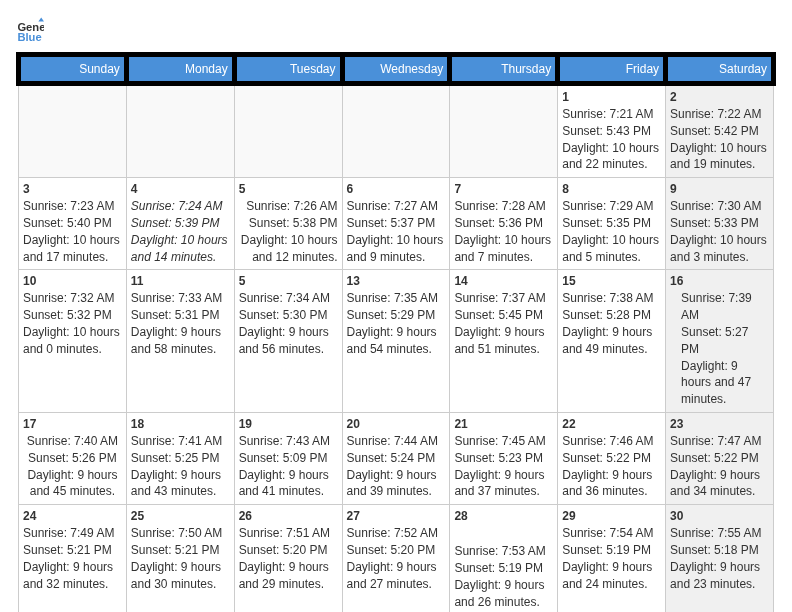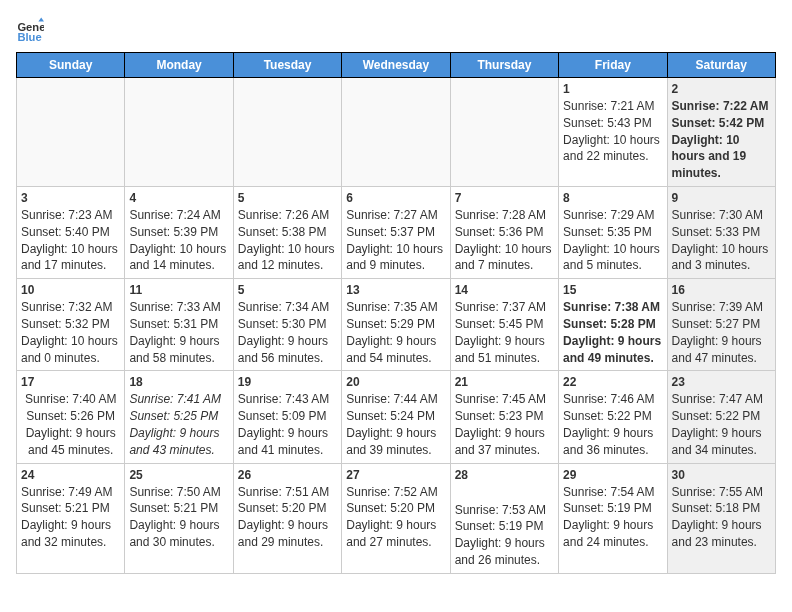--- a/index.html
+++ b/index.html
@@ -39,24 +39,24 @@
     }
     table {
       width: 100%;
       border-collapse: collapse;
       table-layout: fixed;
     }
     th {
       background-color: #4a90d9;
       color: #fff;
       font-size: 12px;
-      font-weight: bold;
+      font-weight: normal;
       padding: 5px 4px;
-      text-align: center;
-      border: 1px solid #000000;
+      text-align: right;
+      border: 5px solid #000000;
     }
     td {
       vertical-align: top;
       border: 1px solid #ccc;
       padding: 4px;
       font-size: 9.5px;
       color: #333;
       height: 80px;
       background: #fff;
     }
@@ -114,41 +114,41 @@
         <td class="empty"></td>
         <td class="empty"></td>
         <td>
           <span class="day-num">1</span>
           <div class="day-info" style="white-space: pre-line;">Sunrise: 7:21 AM
 Sunset: 5:43 PM
 Daylight: 10 hours and 22 minutes.</div>
         </td>
         <td class="shaded">
           <span class="day-num">2</span>
-          <div class="day-info" style="white-space: pre-line; font-weight: bold;">Sunrise: 7:22 AM
+          <div class="day-info" style="white-space: pre-line;">Sunrise: 7:22 AM
 Sunset: 5:42 PM
 Daylight: 10 hours and 19 minutes.</div>
         </td>
       </tr>
       <tr>
         <td>
           <span class="day-num">3</span>
           <div class="day-info" style="white-space: pre-line;">Sunrise: 7:23 AM
 Sunset: 5:40 PM
 Daylight: 10 hours and 17 minutes.</div>
         </td>
         <td>
           <span class="day-num">4</span>
-          <div class="day-info" style="white-space: pre-line;">Sunrise: 7:24 AM
+          <div class="day-info" style="white-space: pre-line; font-style: italic;">Sunrise: 7:24 AM
 Sunset: 5:39 PM
 Daylight: 10 hours and 14 minutes.</div>
         </td>
         <td>
           <span class="day-num">5</span>
-          <div class="day-info" style="white-space: pre-line;">Sunrise: 7:26 AM
+          <div class="day-info" style="white-space: pre-line; text-align: right;">Sunrise: 7:26 AM
 Sunset: 5:38 PM
 Daylight: 10 hours and 12 minutes.</div>
         </td>
         <td>
           <span class="day-num">6</span>
           <div class="day-info" style="white-space: pre-line;">Sunrise: 7:27 AM
 Sunset: 5:37 PM
 Daylight: 10 hours and 9 minutes.</div>
         </td>
         <td>
@@ -196,41 +196,41 @@
 Daylight: 9 hours and 54 minutes.</div>
         </td>
         <td>
           <span class="day-num">14</span>
           <div class="day-info" style="white-space: pre-line;">Sunrise: 7:37 AM
 Sunset: 5:45 PM
 Daylight: 9 hours and 51 minutes.</div>
         </td>
         <td>
           <span class="day-num">15</span>
-          <div class="day-info" style="white-space: pre-line; font-weight: bold;">Sunrise: 7:38 AM
+          <div class="day-info" style="white-space: pre-line;">Sunrise: 7:38 AM
 Sunset: 5:28 PM
 Daylight: 9 hours and 49 minutes.</div>
         </td>
         <td class="shaded">
           <span class="day-num">16</span>
-          <div class="day-info" style="white-space: pre-line;">Sunrise: 7:39 AM
+          <div class="day-info" style="white-space: pre-line; margin-left: 11px;">Sunrise: 7:39 AM
 Sunset: 5:27 PM
 Daylight: 9 hours and 47 minutes.</div>
         </td>
       </tr>
       <tr>
         <td>
           <span class="day-num">17</span>
           <div class="day-info" style="white-space: pre-line; text-align: center;">Sunrise: 7:40 AM
 Sunset: 5:26 PM
 Daylight: 9 hours and 45 minutes.</div>
         </td>
         <td>
           <span class="day-num">18</span>
-          <div class="day-info" style="white-space: pre-line; font-style: italic;">Sunrise: 7:41 AM
+          <div class="day-info" style="white-space: pre-line;">Sunrise: 7:41 AM
 Sunset: 5:25 PM
 Daylight: 9 hours and 43 minutes.</div>
         </td>
         <td>
           <span class="day-num">19</span>
           <div class="day-info" style="white-space: pre-line;">Sunrise: 7:43 AM
 Sunset: 5:09 PM
 Daylight: 9 hours and 41 minutes.</div>
         </td>
         <td>

